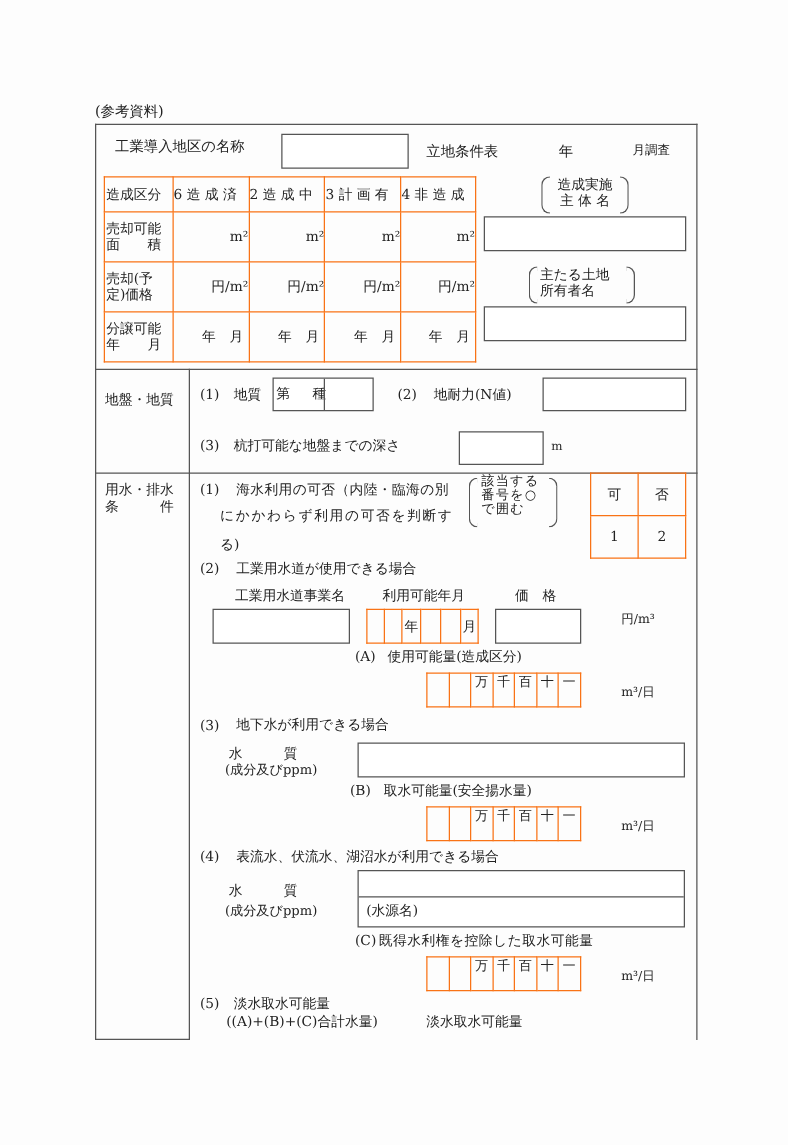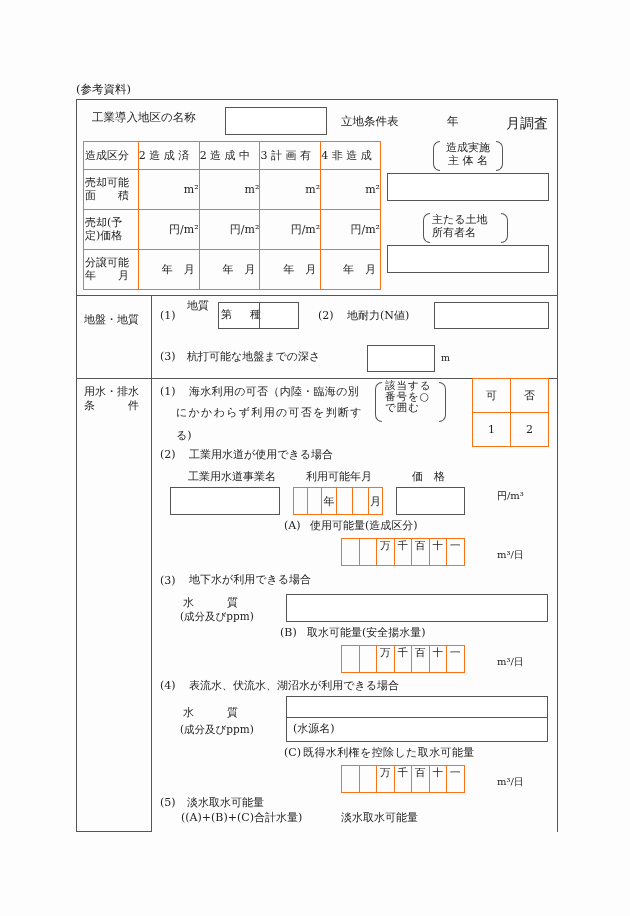--- a/index.html
+++ b/index.html
@@ -25,27 +25,27 @@
 <div class="t" style="left:76px;top:83px;font-size:11.5px;">(参考資料)</div>
 
 <div class="vl" style="left:76px;top:99px;height:733px;"></div>
 <div class="vl" style="left:557px;top:99px;height:733px;"></div>
 <div class="hl" style="left:76px;top:99px;width:482px;"></div>
 
 <div class="t" style="left:92px;top:111px;font-size:11.5px;">工業導入地区の名称</div>
 <div class="box" style="left:225px;top:107px;width:102px;height:28px;"><span></span></div>
 <div class="t" style="left:341px;top:115px;font-size:11.5px;">立地条件表</div>
 <div class="t" style="left:447px;top:115px;font-size:11.5px;">年</div>
-<div class="t" style="left:506px;top:115px;font-size:14px;">月調査</div>
+<div class="t" style="left:506px;top:115px;font-size:10px;">月調査</div>
 
 <table class="grid" style="left:83px;top:141px;width:298px;">
   <tbody>
       <tr style="height:28px;">
     <td style="width:55px;padding-left:1px;"><span>造成区分</span></td>
-    <td style="width:61px;"><span>2 造 成 済</span></td>
+    <td style="width:61px;"><span>6 造 成 済</span></td>
     <td style="width:61px;"><span>2 造 成 中</span></td>
     <td style="width:61px;"><span>3 計 画 有</span></td>
     <td style="width:60px;"><span>4 非 造 成</span></td>
   </tr>
   <tr style="height:40px;">
     <td style="padding-left:1px;line-height:1.15;"><span>売却可能</span><br><span>面　　積</span></td>
     <td style="text-align:right;vertical-align:middle;"><span>m²</span></td>
     <td style="text-align:right;"><span>m²</span></td>
     <td style="text-align:right;"><span>m²</span></td>
     <td style="text-align:right;"><span>m²</span></td>
@@ -75,21 +75,21 @@
 <div class="paren paren-l" style="left:423px;top:213px;height:28px;"></div>
 <div class="t" style="left:432px;top:213px;width:72px;font-size:11px;line-height:1.2;"><span>主たる土地</span><br><span>所有者名</span></div>
 <div class="paren paren-r" style="left:501px;top:213px;height:28px;"></div>
 <div class="box" style="left:387px;top:245px;width:162px;height:28px;"><span></span></div>
 
 <div class="hl" style="left:76px;top:295px;width:482px;"></div>
 <div class="vl" style="left:151px;top:295px;height:537px;"></div>
 
 <div class="t" style="left:84px;top:314px;font-size:11px;">地盤・地質</div>
 <div class="t" style="left:160px;top:310px;">(1)</div>
-<div class="t" style="left:187px;top:300px;">地質</div>
+<div class="t" style="left:187px;top:310px;">地質</div>
 <div class="box" style="left:218px;top:302px;width:81px;height:27px;">
   <span class="t" style="left:2px;top:6px;">第</span>
   <span class="t" style="left:31px;top:6px;">種</span>
   <span class="vl" style="left:40px;top:0;height:25px;"></span>
 </div>
 <div class="t" style="left:318px;top:310px;">(2)</div>
 <div class="t" style="left:347px;top:310px;">地耐力(N値)</div>
 <div class="box" style="left:434px;top:302px;width:115px;height:27px;"><span></span></div>
 
 <div class="t" style="left:160px;top:351px;">(3)</div>

